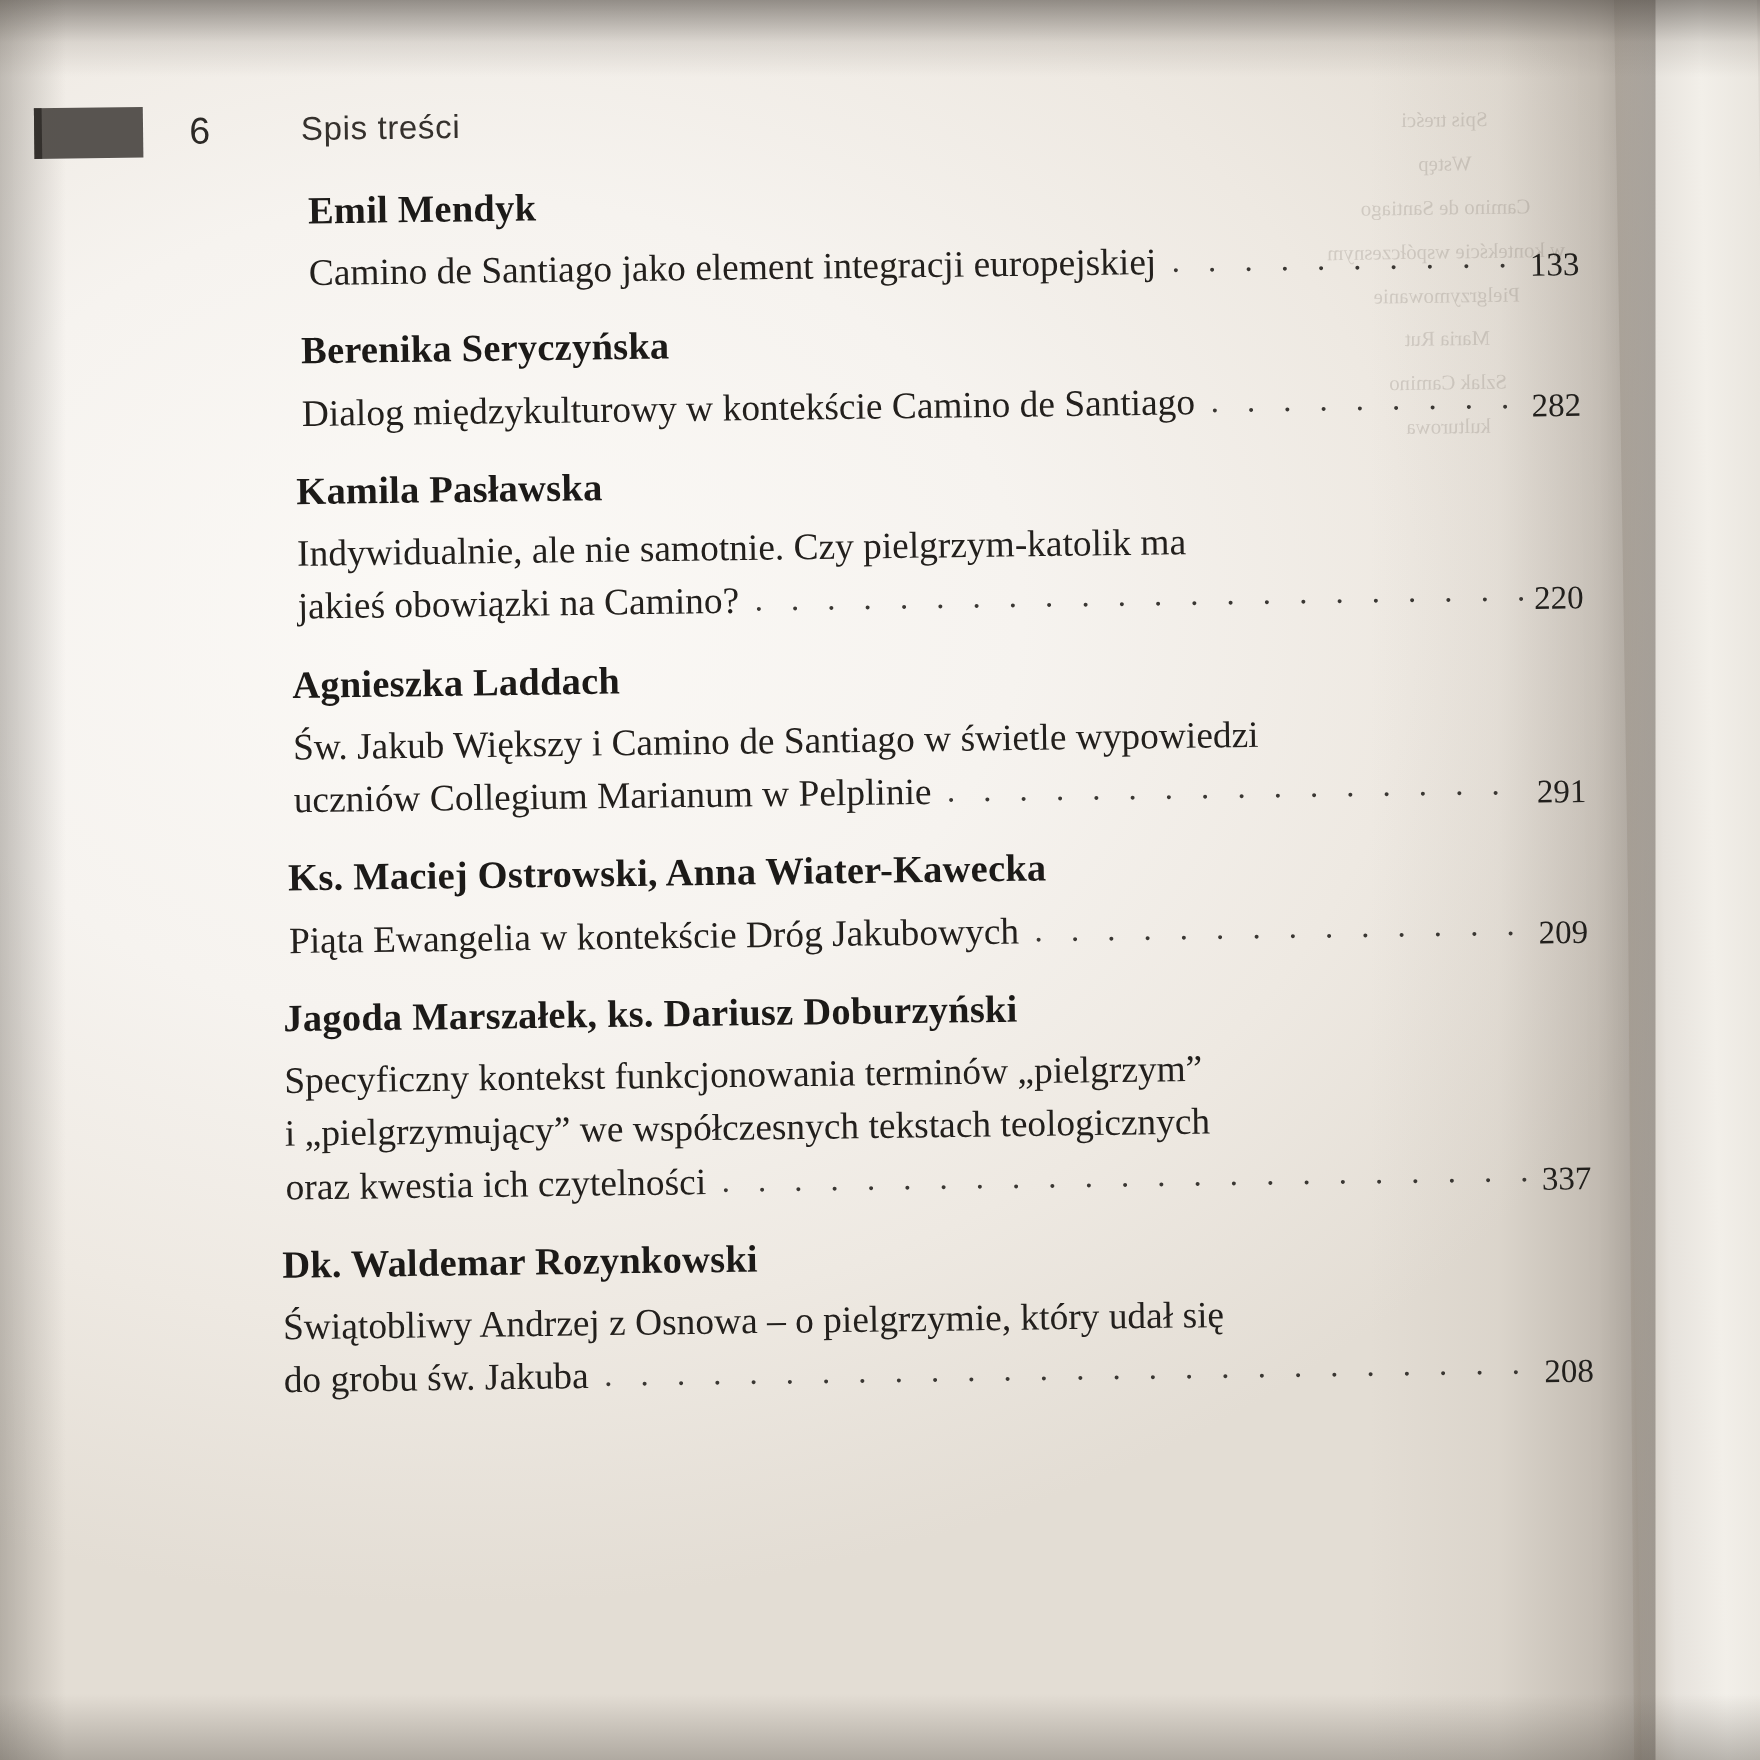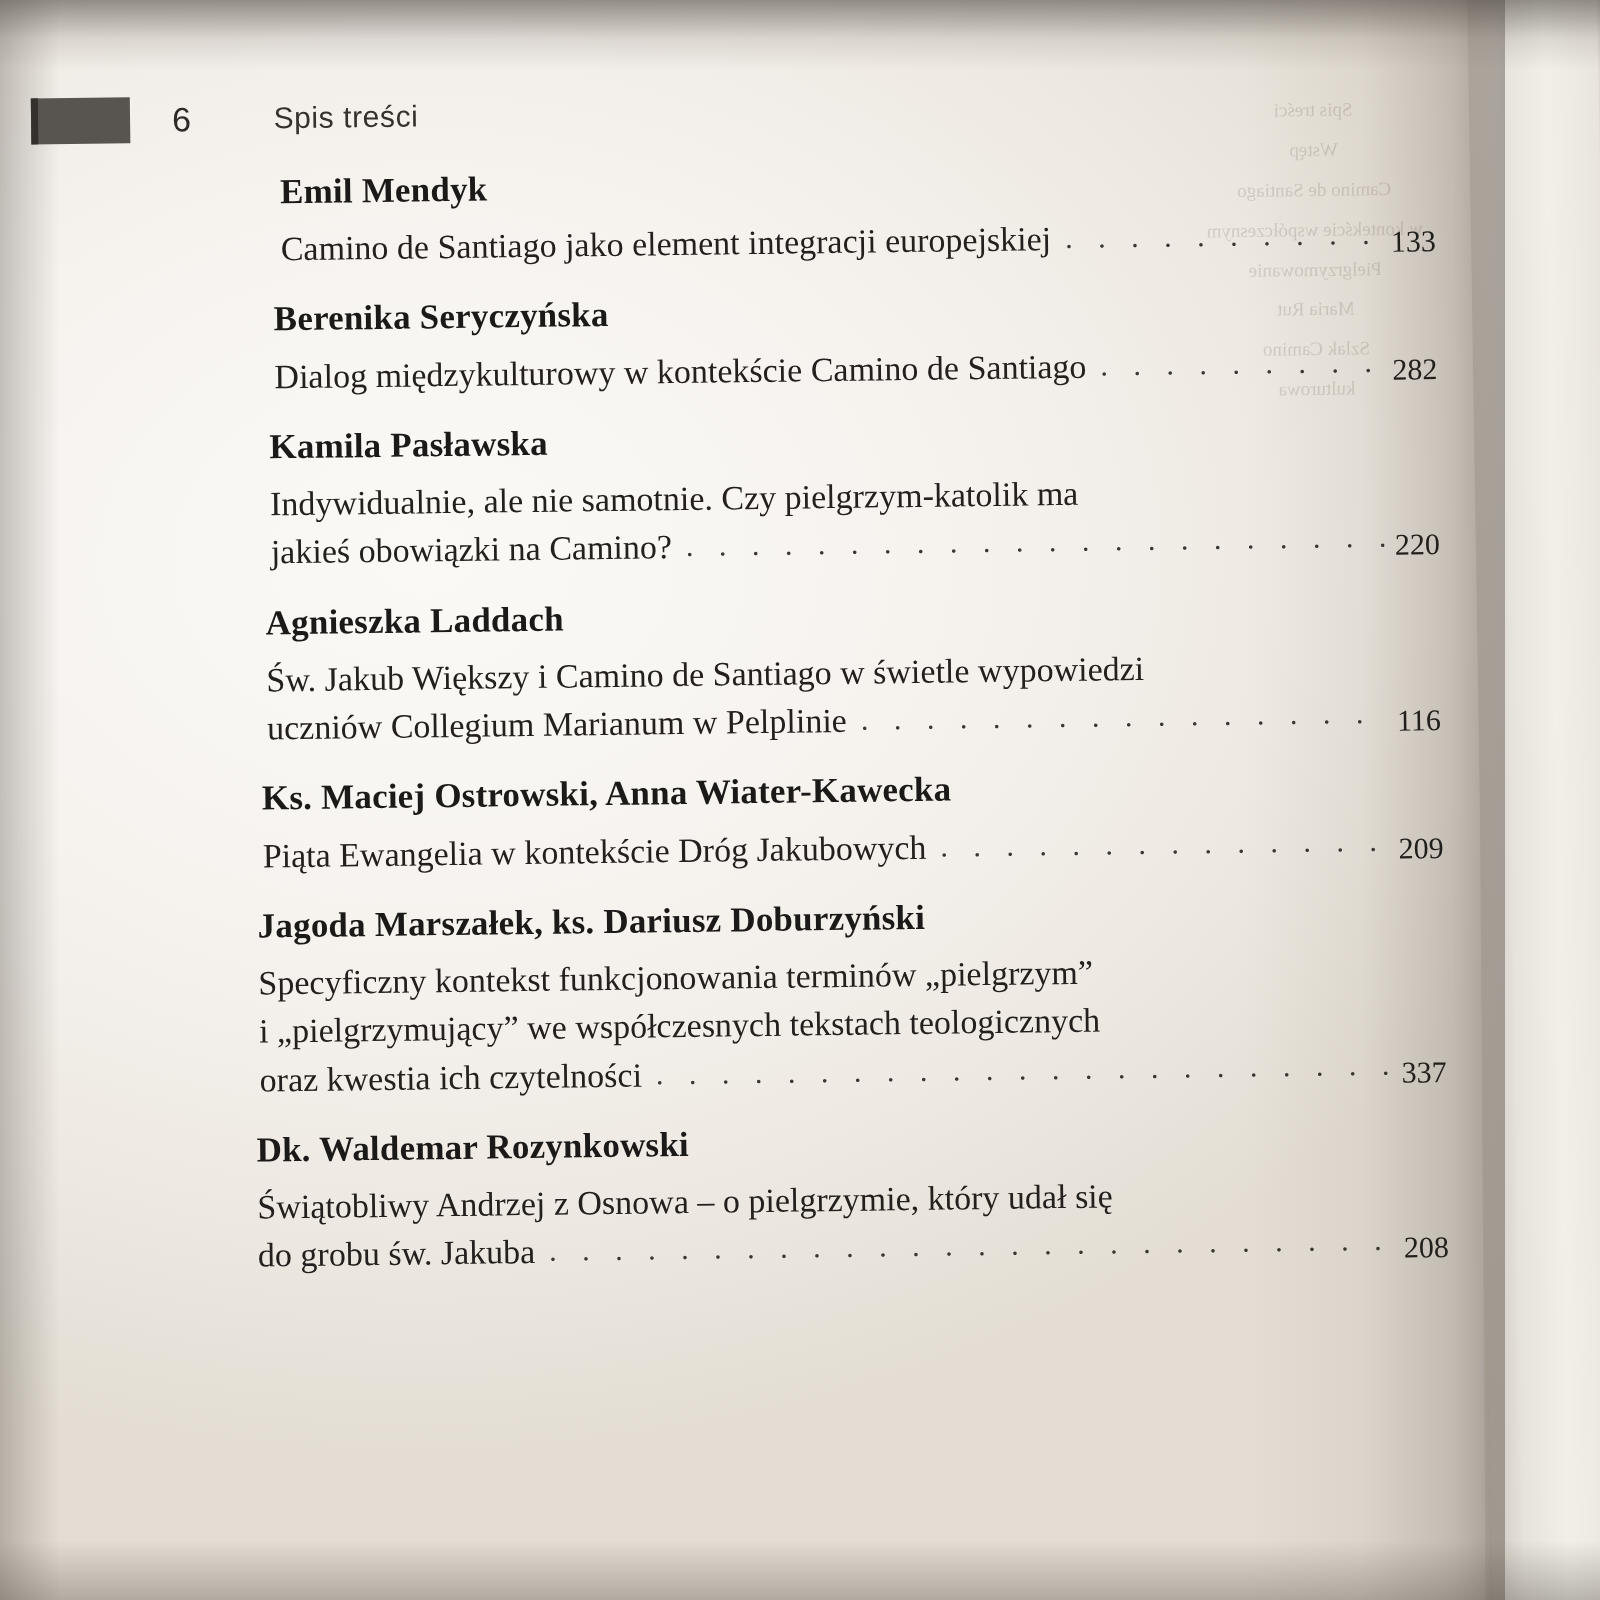--- a/index.html
+++ b/index.html
@@ -268,21 +268,21 @@
         </div>
       </div>
 
       <div class="entry e3">
         <div class="author">Agnieszka Laddach</div>
         <div class="title-block">
           <span class="title-line">Św. Jakub Większy i Camino de Santiago w świetle wypowiedzi</span>
           <div class="last-line">
             <span class="title-text">uczniów Collegium Marianum w Pelplinie</span>
             <span class="leader">. . . . . . . . . . . . . . . . . . . . . . . . . . . . . . . . . . . . . . . . . .</span>
-            <span class="pageno">116</span>
+            <span class="pageno">291</span>
           </div>
         </div>
       </div>
 
       <div class="entry e4">
         <div class="author">Ks. Maciej Ostrowski, Anna Wiater-Kawecka</div>
         <div class="title-block">
           <div class="last-line">
             <span class="title-text">Piąta Ewangelia w kontekście Dróg Jakubowych</span>
             <span class="leader">. . . . . . . . . . . . . . . . . . . . . . . . . . . . . . . . . . . . . . . . . .</span>

